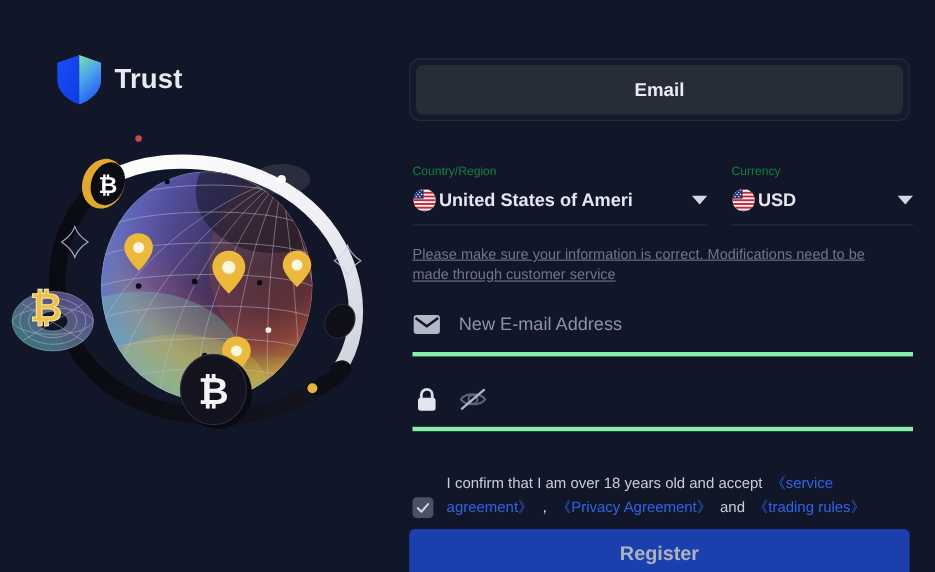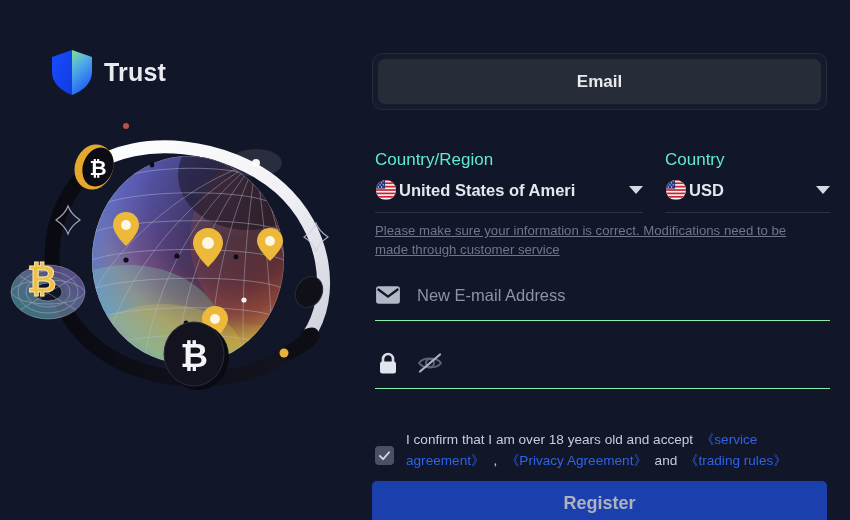--- a/index.html
+++ b/index.html
@@ -81,21 +81,21 @@
     position: absolute;
     left: 5px; top: 150px;
     width: 455px;
     display: flex;
     gap: 22px;
   }
   .selector { flex: 1 1 auto; }
   .selector.country { flex: 0 0 268px; }
   .selector.currency { flex: 0 0 165px; }
   .selector-label {
-    font-size: 17px; color: #5eead4;
+    font-size: 11px; color: #15803d;
     margin-bottom: 9px;
   }
   .selector-value-row {
     display: flex; align-items: center;
     gap: 2px;
     padding-bottom: 11px;
     border-bottom: 1px solid #2b3145;
     cursor: pointer;
   }
   .flag { width: 22px; height: 22px; flex: 0 0 22px; border-radius: 50%; display:block; }
@@ -124,21 +124,21 @@
     text-decoration: underline;
   }
 
   
   .field {
     position: absolute;
     left: 5px;
     width: 455px;
     display: flex; align-items: center;
     padding-bottom: 14px;
-    border-bottom: 1px solid #86efac;
+    border-bottom: 4px solid #86efac;
   }
   .field.email { top: 284px; }
   .field.password { top: 352px; }
   .field-icon { flex: 0 0 26px; width: 26px; height: 22px; display:block; margin-right: 16px; }
   .field-input {
     flex: 1 1 auto;
     background: transparent;
     border: none; outline: none;
     font-family: "Liberation Sans", sans-serif;
     font-size: 16.5px;
@@ -150,21 +150,21 @@
     width: 26px; height: 22px;
     cursor: pointer;
   }
 
   
   .agreement {
     position: absolute;
     left: 5px; top: 430px;
     width: 458px;
     display: flex;
-    align-items: center;
+    align-items: flex-end;
     gap: 12px;
   }
   .checkbox {
     flex: 0 0 19px;
     width: 19px; height: 19px;
     margin-top: 10px;
     border-radius: 4px;
     background: #4a5166;
     display: flex; align-items: center; justify-content: center;
     cursor: pointer;
@@ -417,21 +417,21 @@
                   <circle cx="7.2" cy="8.6" r="0.7"></circle>
               </g>
             </g>
           </svg>
           <div class="selector-text">United States of Ameri</div>
           <div class="caret"></div>
         </div>
       </div>
 
       <div class="selector currency">
-        <div class="selector-label">Country</div>
+        <div class="selector-label">Currency</div>
         <div class="selector-value-row">
           <svg class="flag" viewBox="0 0 24 24">
             <defs>
                 <clipPath id="fc2">
                   <circle cx="12" cy="12" r="11"></circle>
                 </clipPath>
               </defs>
             <g clip-path="url(#fc2)">
               <rect width="24" height="24" fill="#f4f4f6"></rect>
               <g fill="#c7242f">

